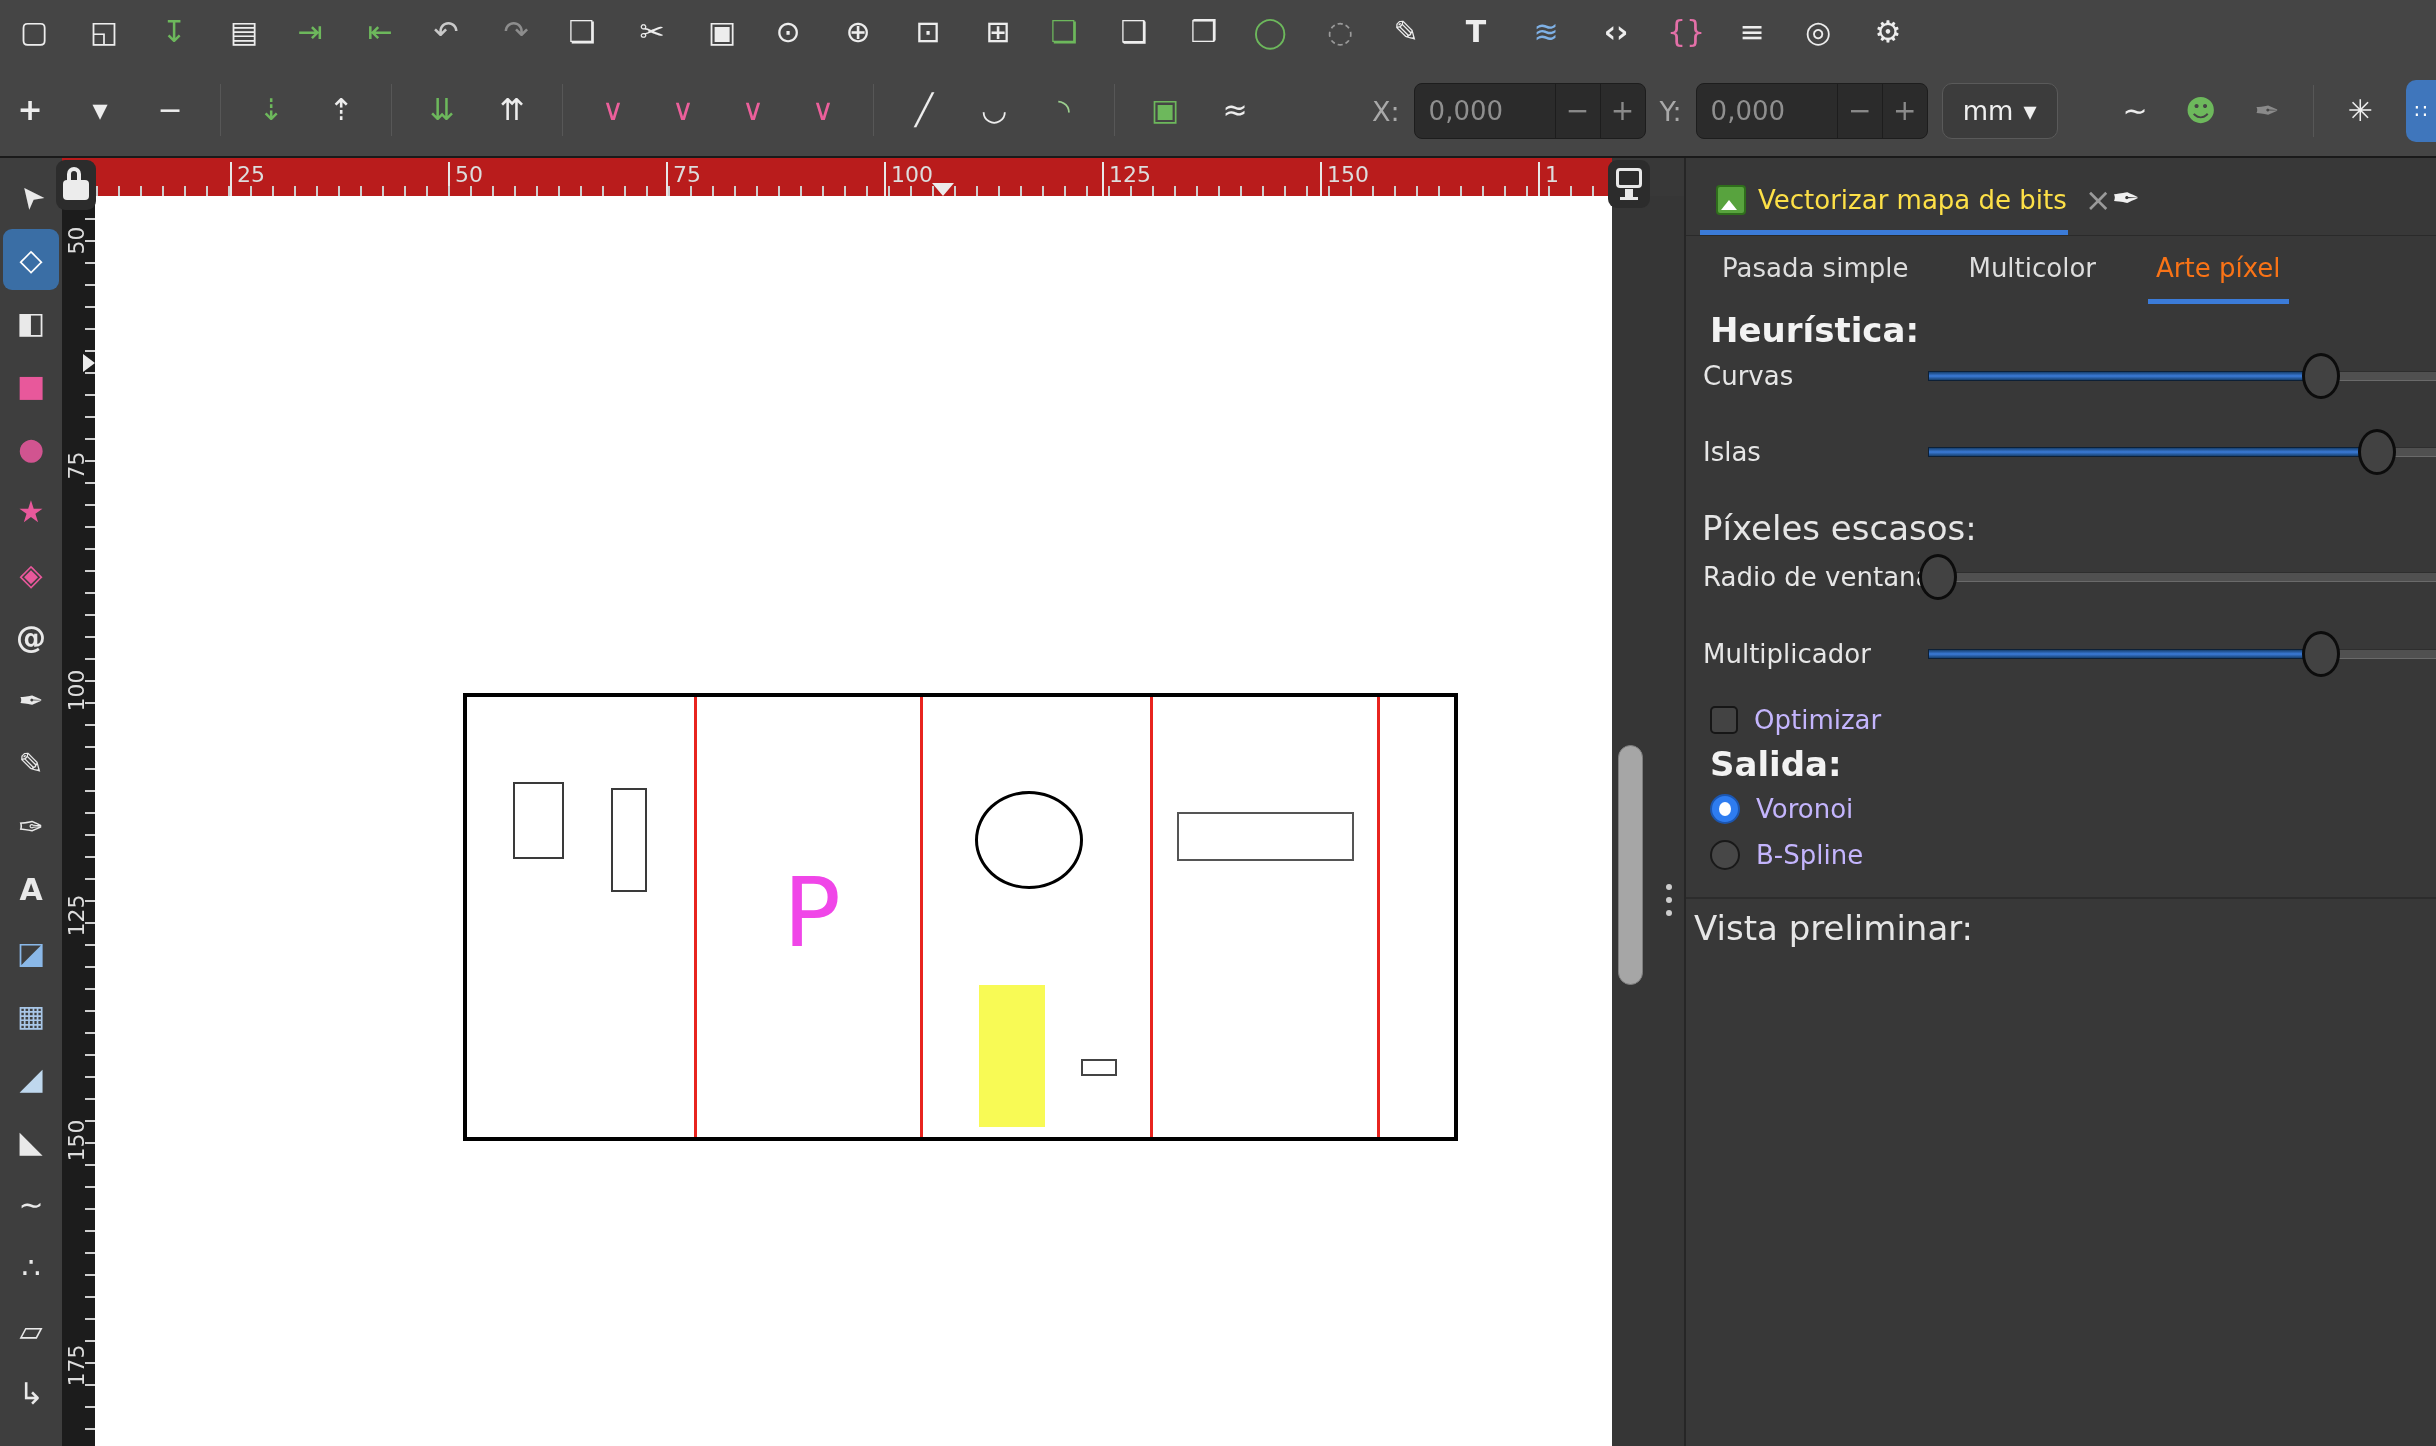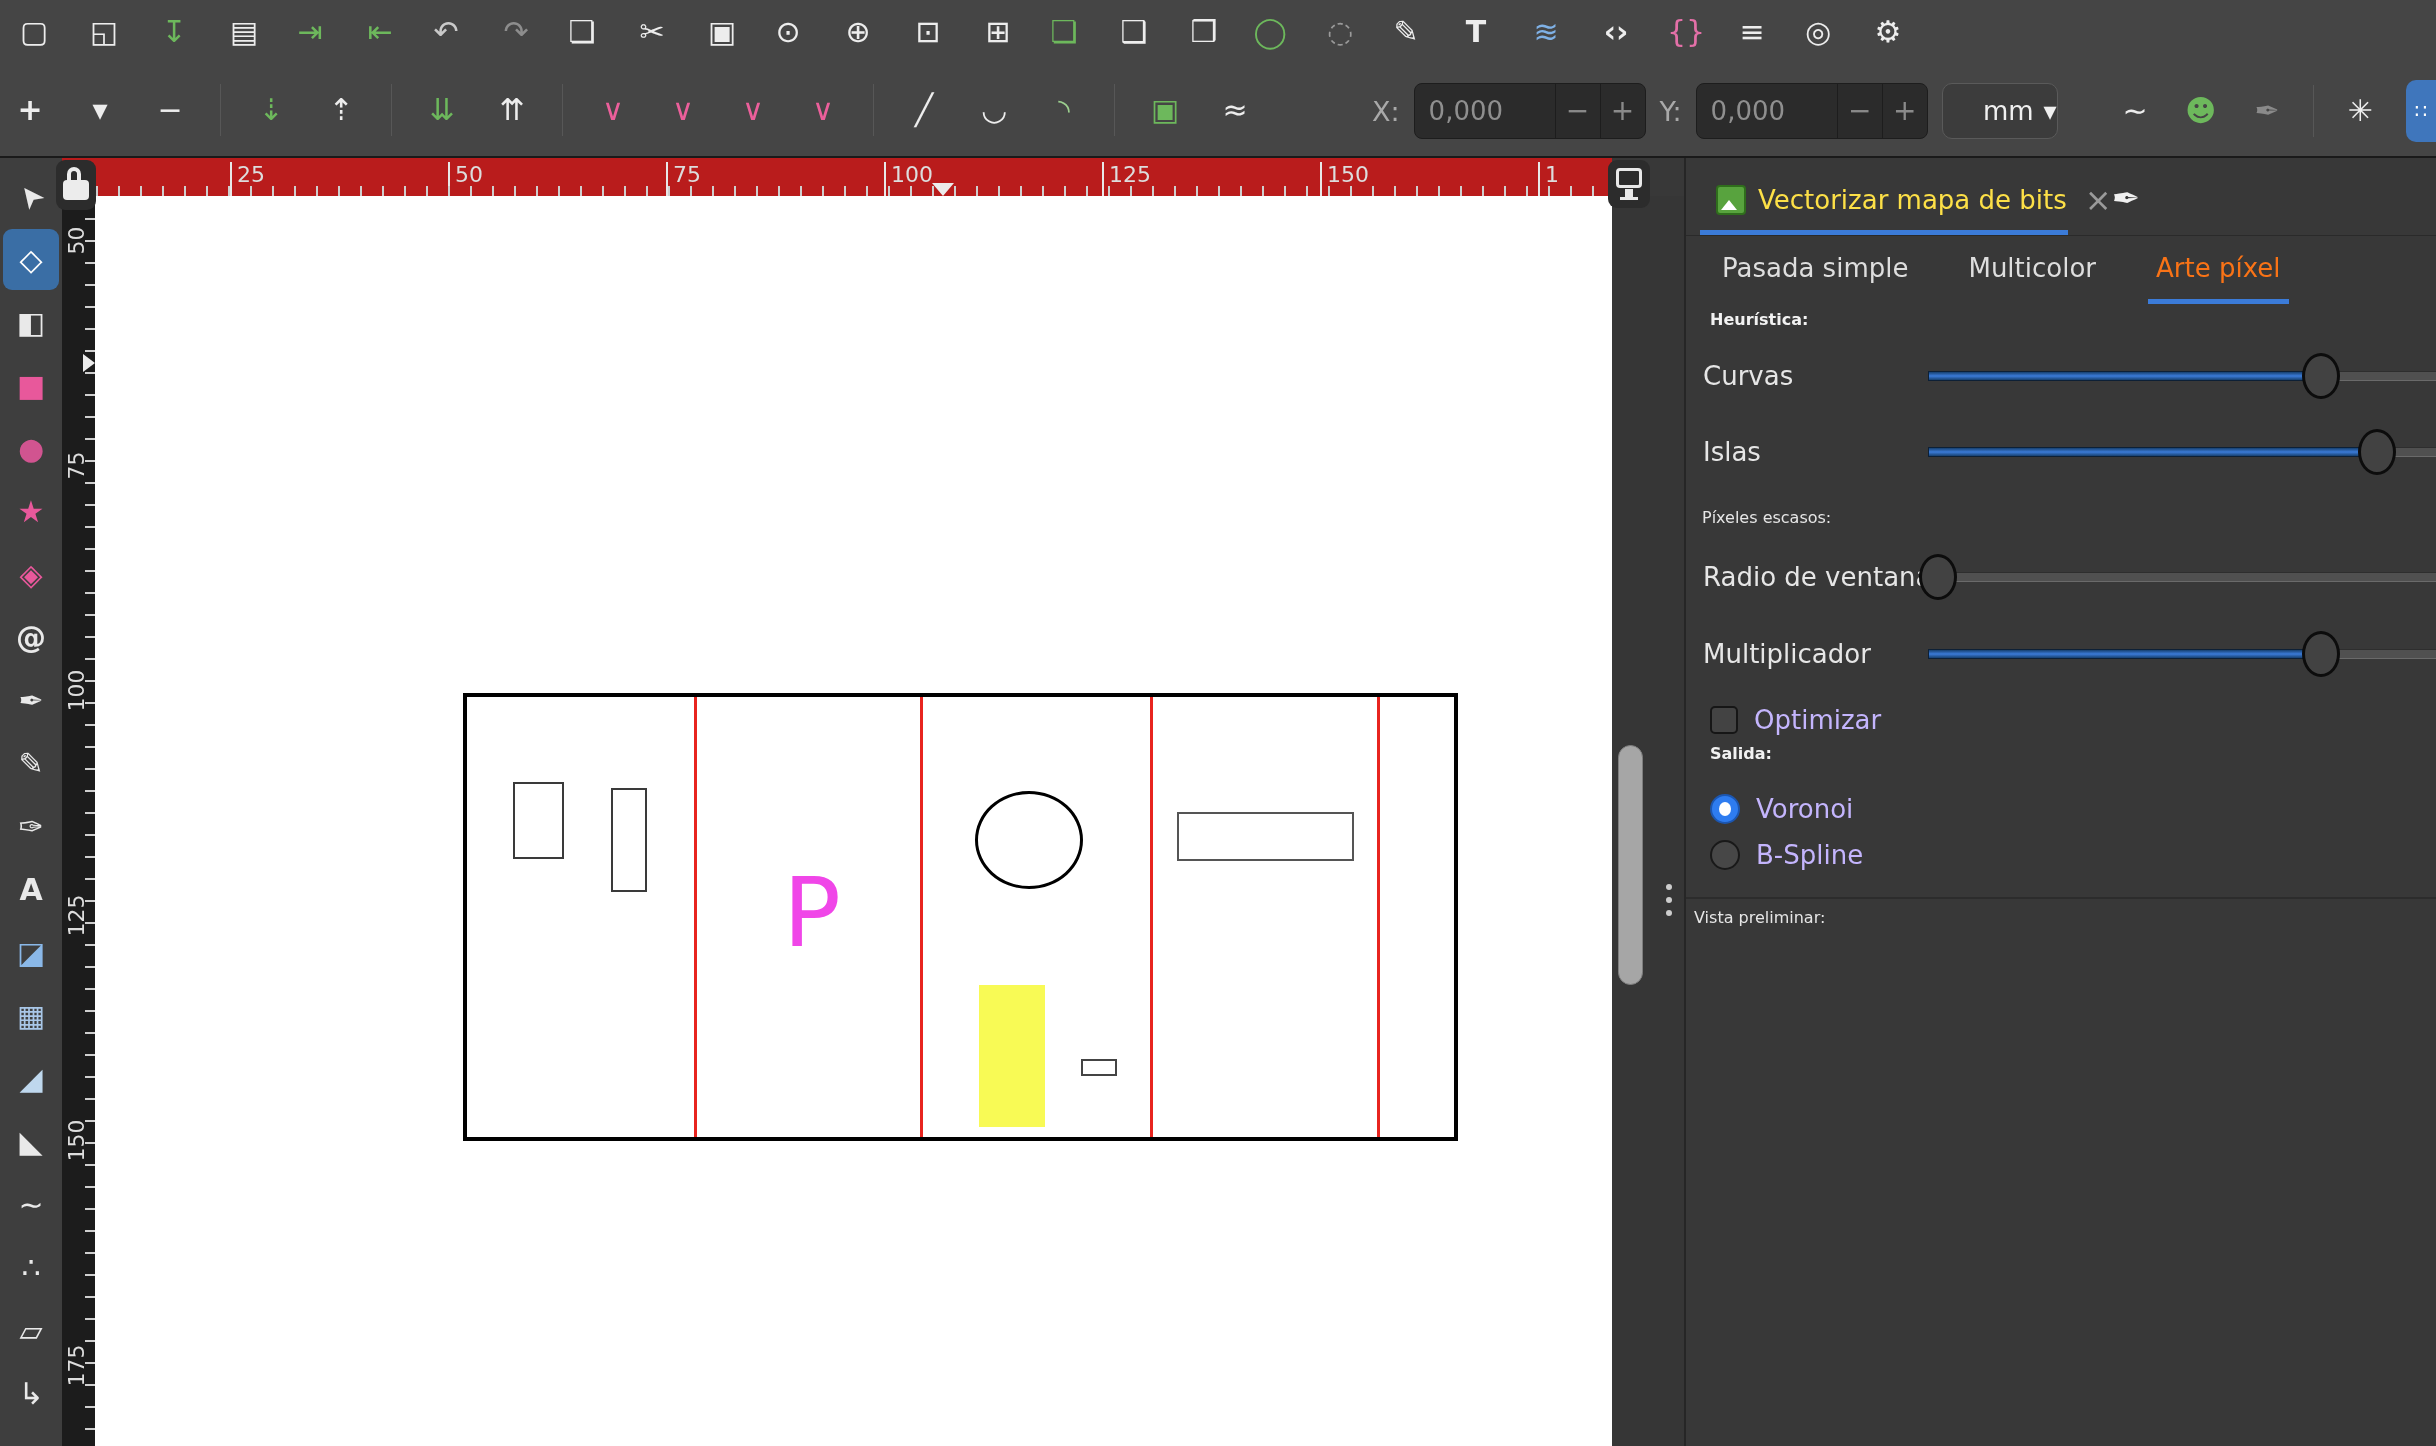--- a/index.html
+++ b/index.html
@@ -14,21 +14,21 @@
   .icon{font-size:30px;color:#ededed;width:40px;text-align:center;line-height:1;cursor:default;user-select:none}
   .icon.bold{font-weight:bold}
   .tsep{width:1px;height:52px;background:#575757}
   .xy-cluster{position:absolute;left:1372px;top:0;height:94px;display:flex;align-items:center;gap:14px}
   .fieldlab{font-size:27px;color:#a9a9a9}
   .entry{width:232px;height:56px;background:#2b2b2b;border:1px solid #1d1d1d;border-radius:8px;
          display:flex;align-items:center;color:#8f8f8f;font-size:26px;box-sizing:border-box}
   .entry .val{flex:1;padding-left:14px}
   .entry .spin{width:44px;text-align:center;border-left:1px solid #1d1d1d;color:#8a8a8a;font-size:28px;line-height:54px}
   .unit-btn{width:116px;height:56px;background:#3c3c3c;border:1px solid #5a5a5a;border-radius:10px;color:#f0f0f0;
-            font-size:26px;display:flex;align-items:center;justify-content:flex-end;gap:10px;box-sizing:border-box}
+            font-size:26px;display:flex;align-items:center;justify-content:center;gap:10px;box-sizing:border-box}
   .right-cluster{position:absolute;right:0;top:0;height:94px;display:flex;align-items:center;gap:26px;padding-right:0}
   .snap-btn{width:30px;height:62px;background:#3f76bc;border-radius:10px 0 0 10px;color:#fff;font-size:20px;
             display:flex;align-items:center;justify-content:center}
   
   .toolbox{position:absolute;left:0;top:158px;width:62px;bottom:0;background:#3e3e3e;
            display:flex;flex-direction:column;align-items:center;padding-top:8px;gap:2px;box-sizing:border-box}
   .tool{width:56px;height:61px;display:flex;align-items:center;justify-content:center;font-size:30px;
         color:#e9e9e9;border-radius:9px;flex:0 0 auto;user-select:none}
   .tool.active{background:#3a6ea5;color:#fff}
   .tool .glyph{line-height:1}
@@ -73,21 +73,21 @@
   .bitmap-ico{position:relative;width:26px;height:26px;background:#58a33e;border:2px solid #2f6e1c;border-radius:4px;flex:0 0 auto}
   .bitmap-ico::after{content:"";position:absolute;left:3px;bottom:3px;width:0;height:0;
       border-left:8px solid transparent;border-right:8px solid transparent;border-bottom:10px solid #fff}
   .docktab .dtitle{font-size:26px;color:#fde047;white-space:nowrap}
   .docktab .dclose{font-size:32px;color:#9a9a9a;margin-left:6px;line-height:1}
   .brushtab{position:absolute;left:408px;top:10px;width:64px;height:60px;display:flex;align-items:center;
             justify-content:center;color:#f0f0f0;font-size:34px}
   .subtabs{position:absolute;top:78px;left:0;right:0;height:68px;display:flex;padding-left:28px;gap:44px}
   .subtab{display:flex;align-items:center;font-size:26px;color:#dedede;padding:0 8px;border-bottom:5px solid transparent;box-sizing:border-box}
   .subtab.active{border-bottom-color:#3b7bd8;color:#f97316}
-  .plabel{position:absolute;font-size:16px;color:#e6e6e6;white-space:nowrap}
+  .plabel{position:absolute;font-size:34px;color:#e6e6e6;white-space:nowrap}
   .phead{font-weight:bold;color:#f2f2f2}
   .srow{position:absolute;left:1px;right:0;height:44px}
   .srow .slabel{position:absolute;left:16px;top:50%;transform:translateY(-50%);font-size:26px;color:#e6e6e6;white-space:nowrap}
   .track{position:absolute;left:241px;right:-2px;top:50%;height:8px;transform:translateY(-50%);
          background:#505050;border-top:1px solid #2e2e2e;border-bottom:1px solid #6a6a6a}
   .fill{position:absolute;left:0;top:-1px;bottom:-1px;background:linear-gradient(#16406f,#3b7bd8 50%,#16406f);border:1px solid #0d2036;box-sizing:border-box}
   .handle{position:absolute;top:50%;transform:translate(-50%,-50%);width:38px;height:46px;border-radius:50%;
           background:#424242;border:3px solid #0c0c0c;box-sizing:border-box}
   .cbrow{position:absolute;left:24px;height:40px;display:flex;align-items:center;gap:16px}
   .cbox{width:28px;height:28px;border-radius:5px;background:#434343;border:2px solid #161616;box-sizing:border-box}

